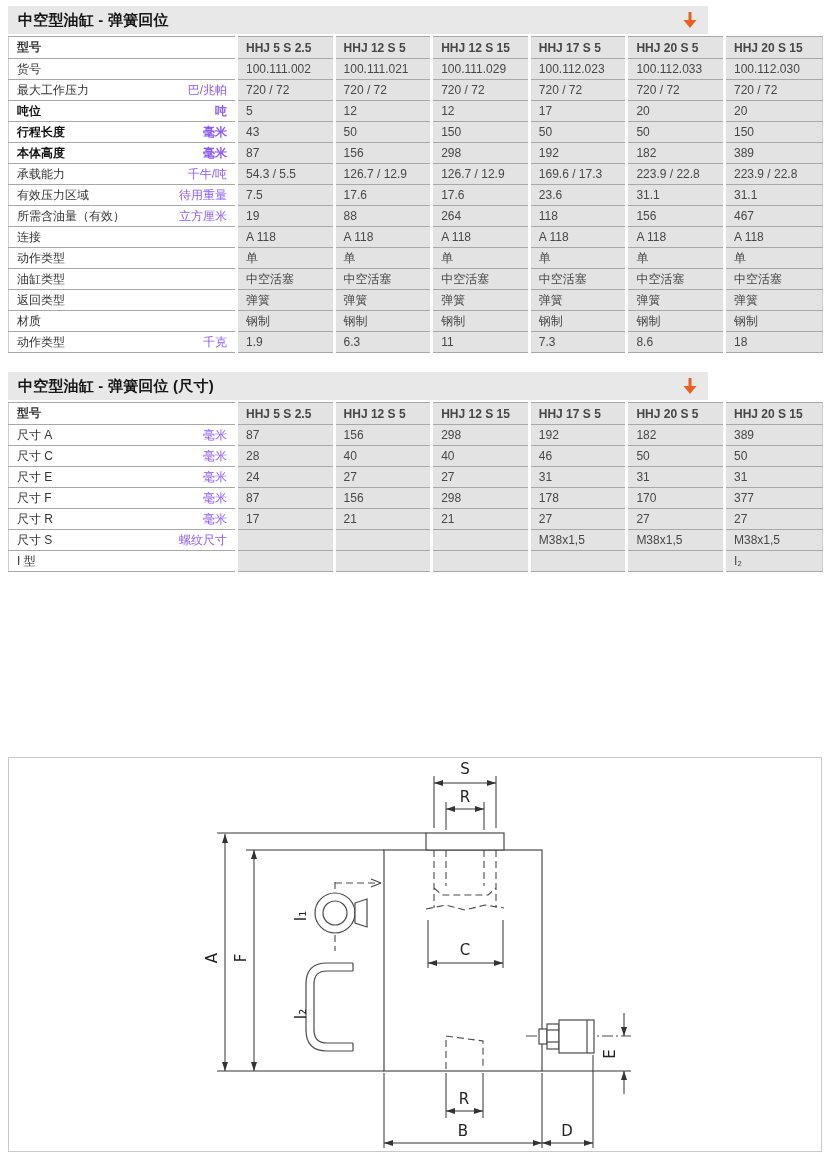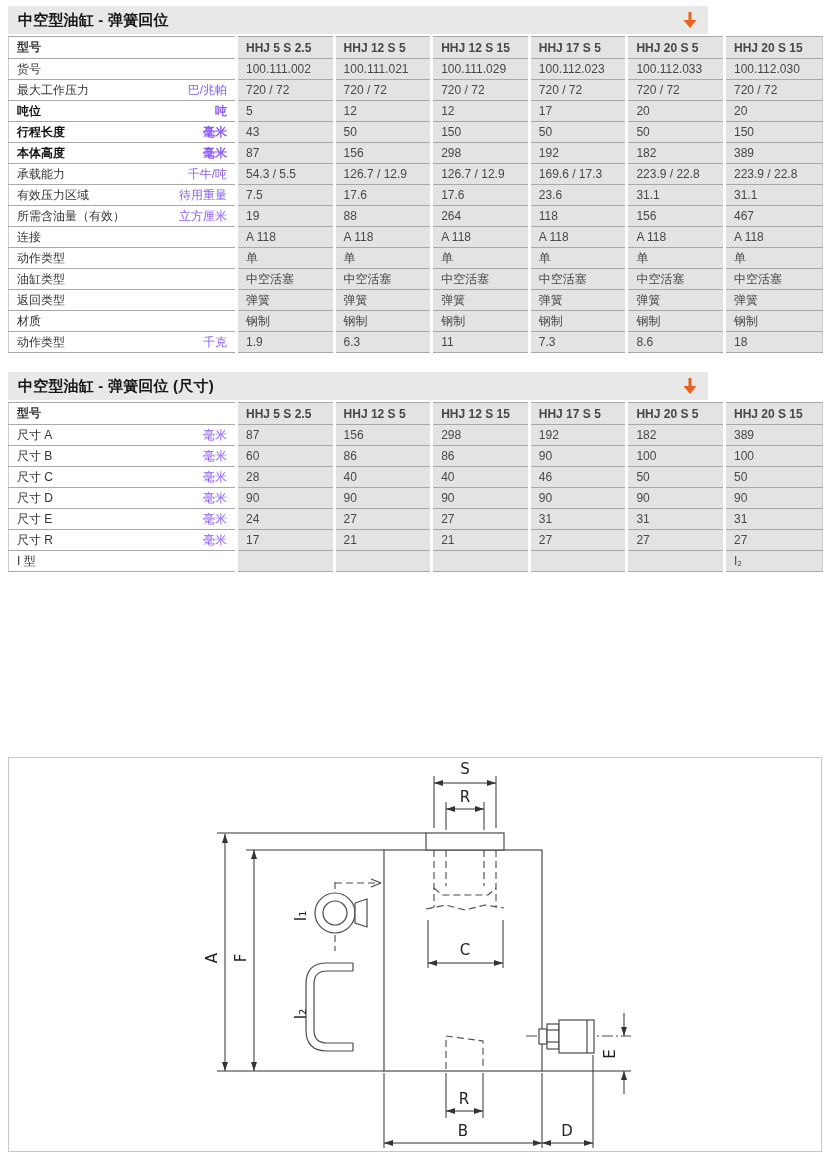--- a/index.html
+++ b/index.html
@@ -241,63 +241,63 @@
         <tr>
           <td class="lbl"><span>尺寸 A</span><span class="unit">毫米</span></td>
           <td class="val">87</td>
           <td class="val">156</td>
           <td class="val">298</td>
           <td class="val">192</td>
           <td class="val">182</td>
           <td class="val">389</td>
         </tr>
         <tr>
-          <td class="lbl"><span>尺寸 B</span><span class="unit">毫米</span></td>
-          <td class="val">60</td>
-          <td class="val">86</td>
-          <td class="val">86</td>
-          <td class="val">90</td>
-          <td class="val">100</td>
-          <td class="val">100</td>
-        </tr>
-        <tr>
           <td class="lbl"><span>尺寸 C</span><span class="unit">毫米</span></td>
           <td class="val">28</td>
           <td class="val">40</td>
           <td class="val">40</td>
           <td class="val">46</td>
           <td class="val">50</td>
           <td class="val">50</td>
         </tr>
         <tr>
-          <td class="lbl"><span>尺寸 D</span><span class="unit">毫米</span></td>
-          <td class="val">90</td>
-          <td class="val">90</td>
-          <td class="val">90</td>
-          <td class="val">90</td>
-          <td class="val">90</td>
-          <td class="val">90</td>
-        </tr>
-        <tr>
           <td class="lbl"><span>尺寸 E</span><span class="unit">毫米</span></td>
           <td class="val">24</td>
           <td class="val">27</td>
           <td class="val">27</td>
           <td class="val">31</td>
           <td class="val">31</td>
           <td class="val">31</td>
         </tr>
         <tr>
+          <td class="lbl"><span>尺寸 F</span><span class="unit">毫米</span></td>
+          <td class="val">87</td>
+          <td class="val">156</td>
+          <td class="val">298</td>
+          <td class="val">178</td>
+          <td class="val">170</td>
+          <td class="val">377</td>
+        </tr>
+        <tr>
           <td class="lbl"><span>尺寸 R</span><span class="unit">毫米</span></td>
           <td class="val">17</td>
           <td class="val">21</td>
           <td class="val">21</td>
           <td class="val">27</td>
           <td class="val">27</td>
           <td class="val">27</td>
+        </tr>
+        <tr>
+          <td class="lbl"><span>尺寸 S</span><span class="unit">螺纹尺寸</span></td>
+          <td class="val"></td>
+          <td class="val"></td>
+          <td class="val"></td>
+          <td class="val">M38x1,5</td>
+          <td class="val">M38x1,5</td>
+          <td class="val">M38x1,5</td>
         </tr>
         <tr>
           <td class="lbl"><span>I 型</span></td>
           <td class="val"></td>
           <td class="val"></td>
           <td class="val"></td>
           <td class="val"></td>
           <td class="val"></td>
           <td class="val">I₂</td>
         </tr>

